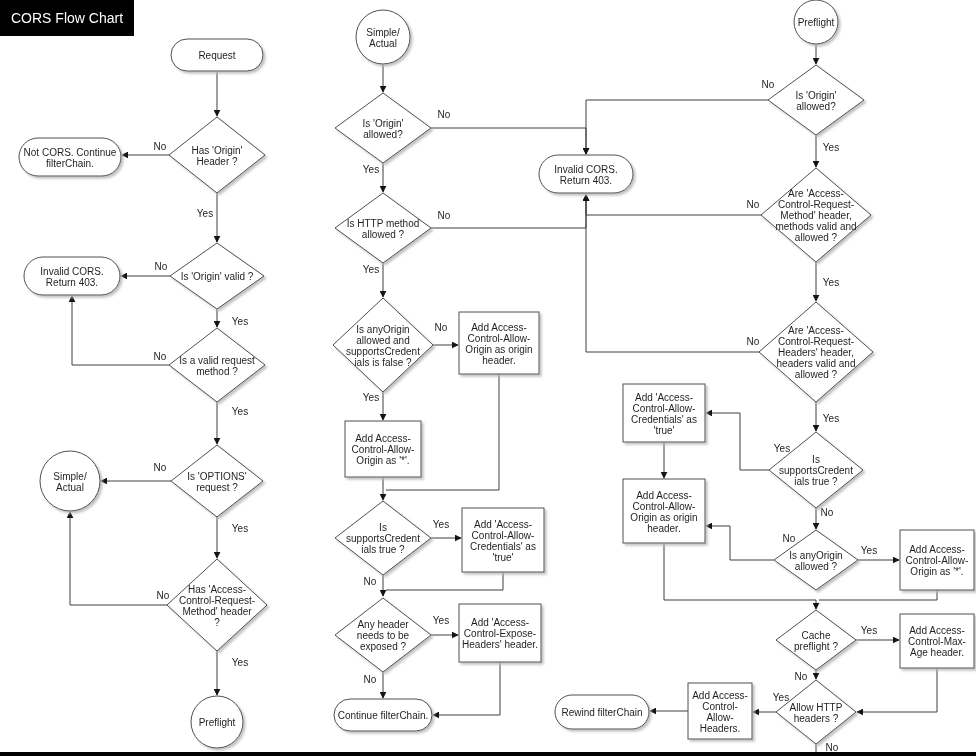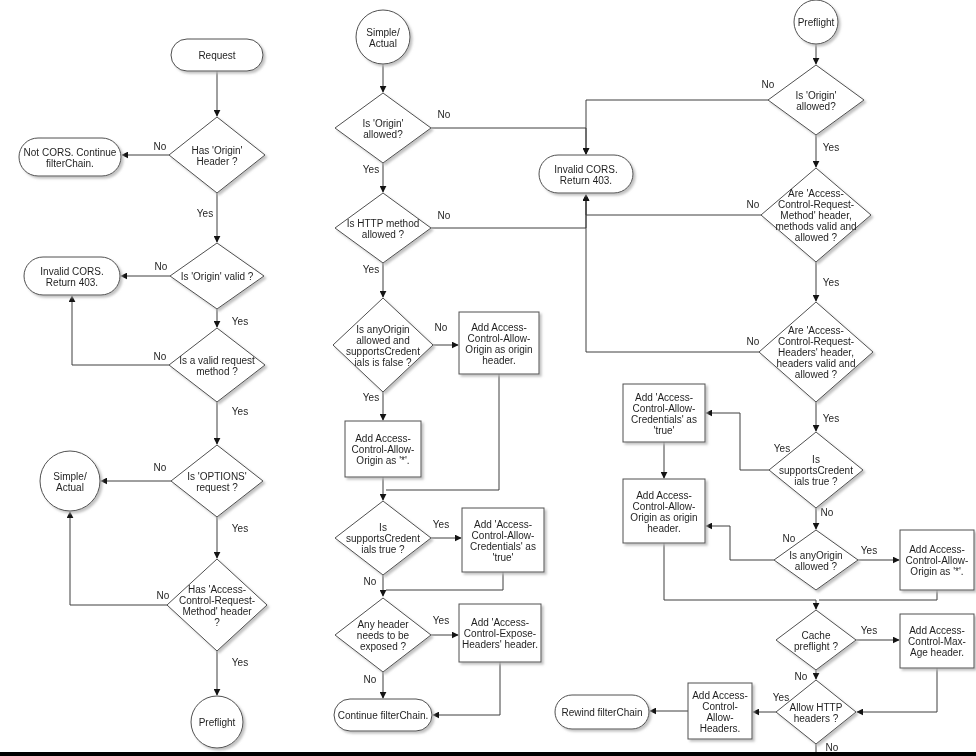--- a/index.html
+++ b/index.html
@@ -10,20 +10,23 @@
   .bottom-edge{position:absolute;left:0;bottom:0;width:100%;height:4px;background:#000;z-index:3;}
   svg{position:absolute;top:0;left:0;}
   svg text{font-family:"Liberation Sans",sans-serif;}
   .node-label{fill:#1f1f1f;}
   .edge-label{fill:#1f1f1f;stroke:#ffffff;stroke-width:3px;paint-order:stroke;}
 </style>
 </head>
 <body>
 
 <div class="stage" style="background: rgb(255, 255, 255);">
+  <div class="title-box" style="background: rgb(0, 0, 0); color: rgb(255, 255, 255);">
+    <span>CORS Flow Chart</span>
+  </div>
   <svg id="diagram" width="976" height="756" viewBox="0 0 976 756">
       <defs>
         <marker id="arrow" viewBox="0 0 10 10" refX="9" refY="5" markerWidth="7" markerHeight="7" orient="auto">
           <path d="M0,0 L10,5 L0,10 z" fill="#141414"></path>
         </marker>
         <filter id="shadow" x="-30%" y="-30%" width="170%" height="170%">
           <feDropShadow dx="2.2" dy="2.2" stdDeviation="1" flood-color="#b8b8b8" flood-opacity="0.85"></feDropShadow>
         </filter>
       </defs>
       <g>

